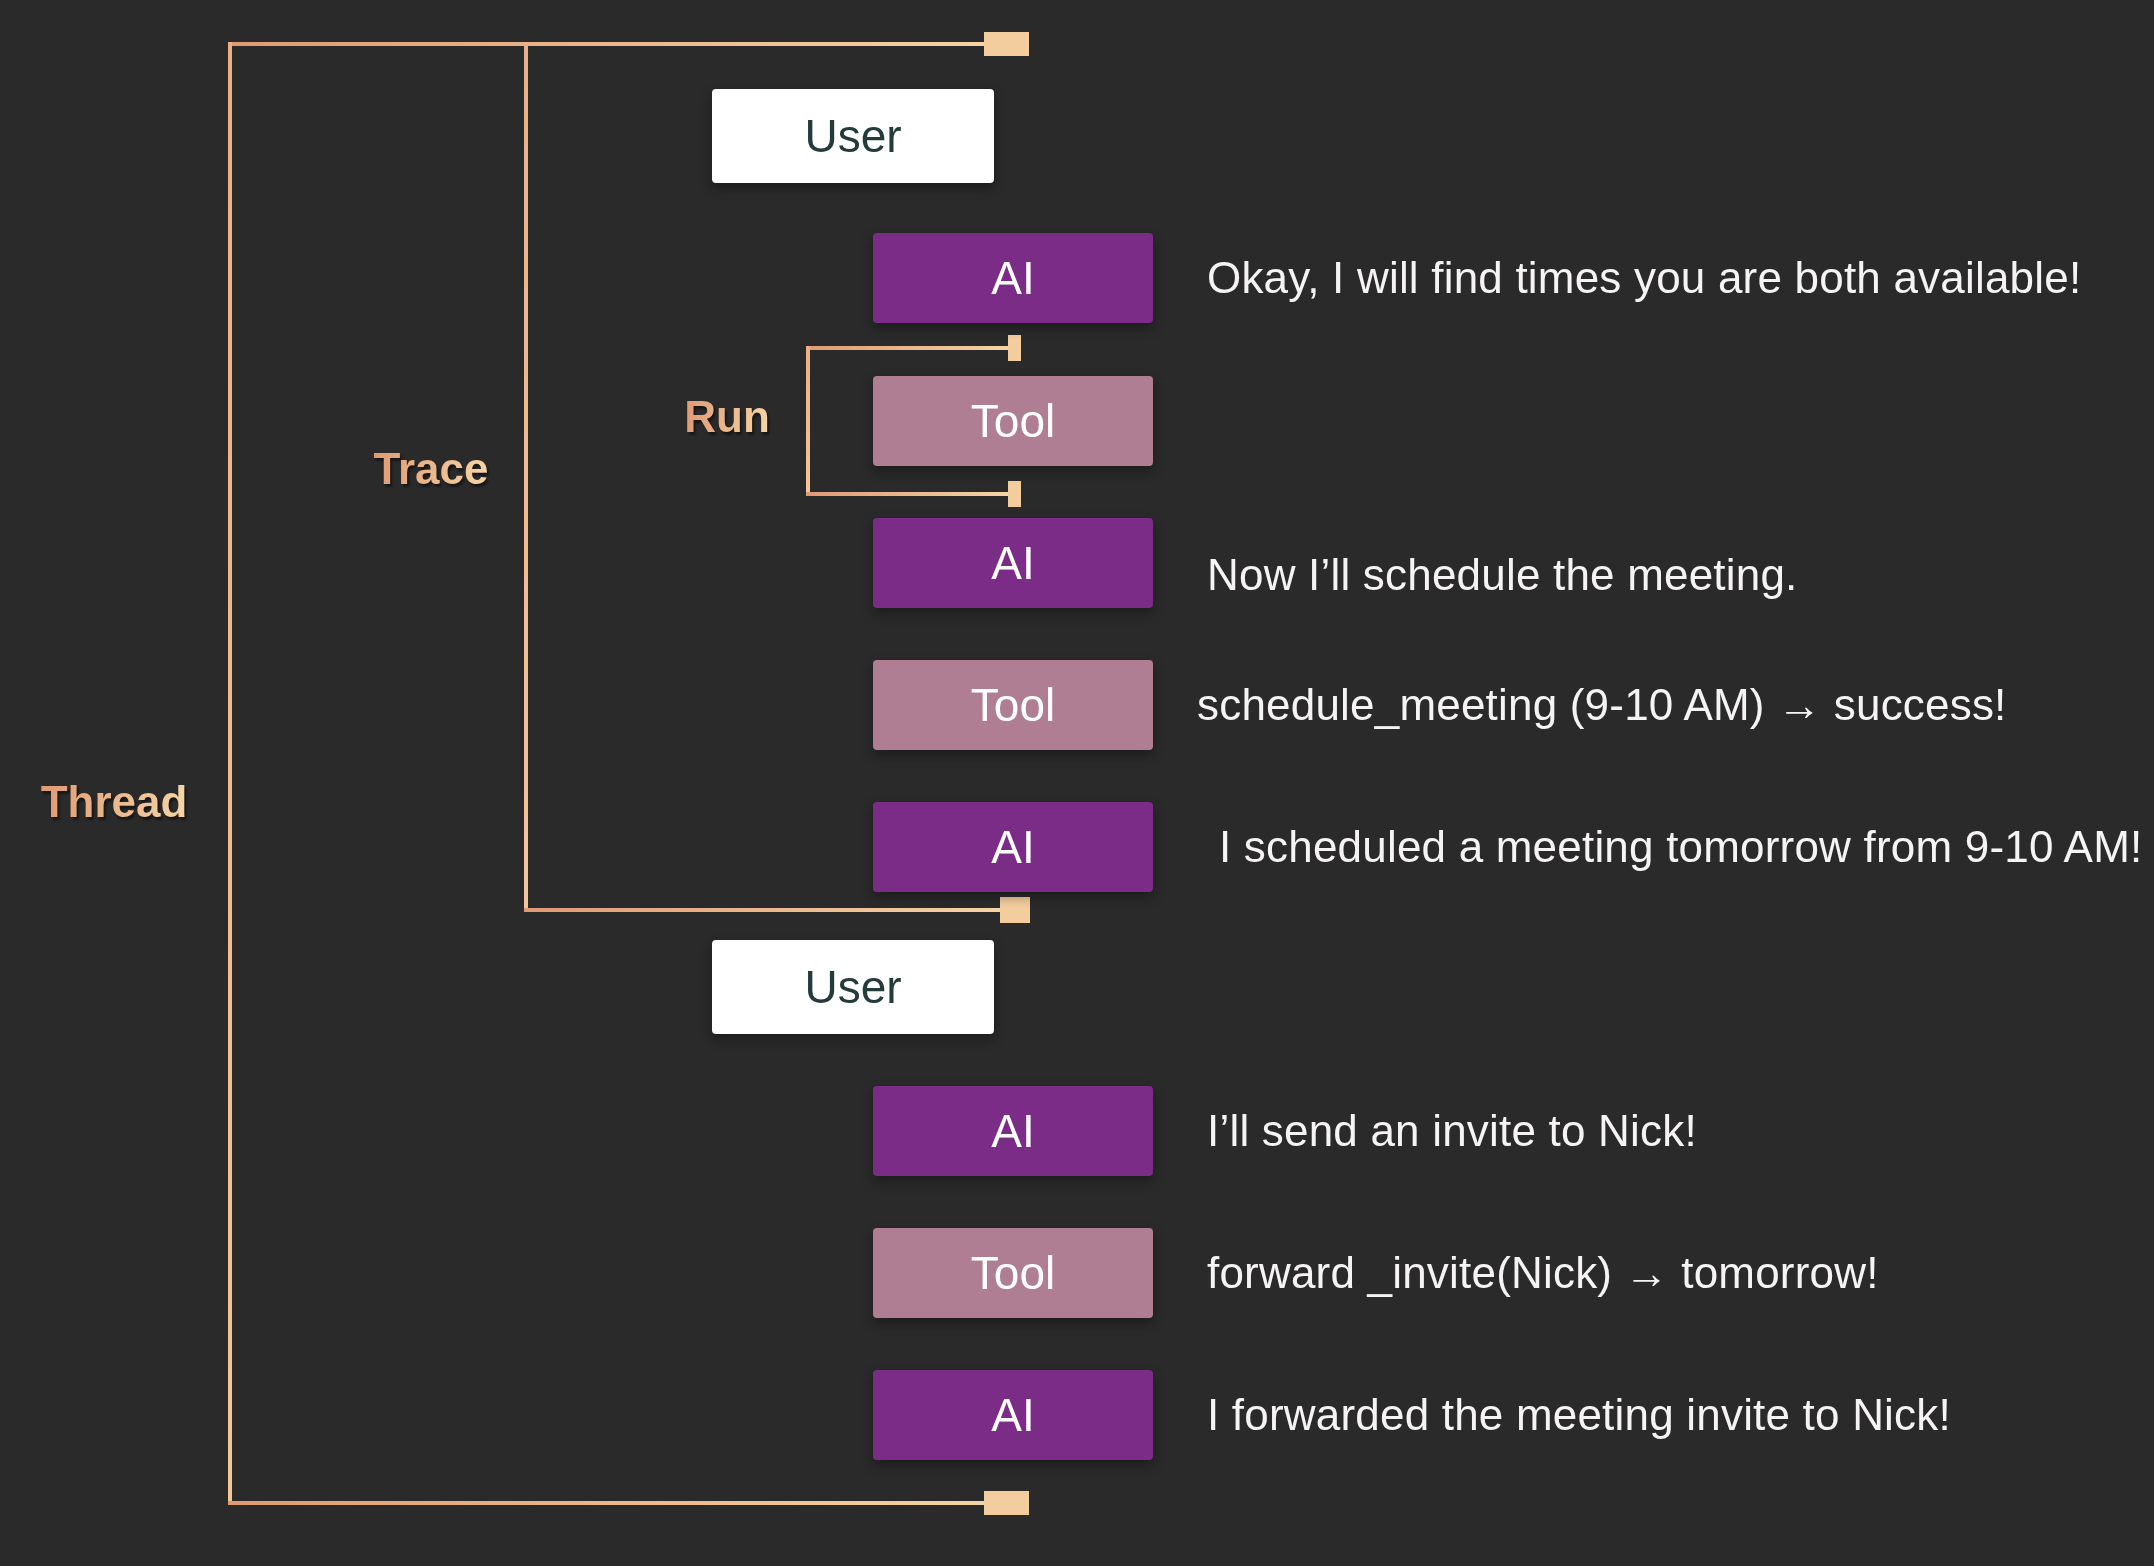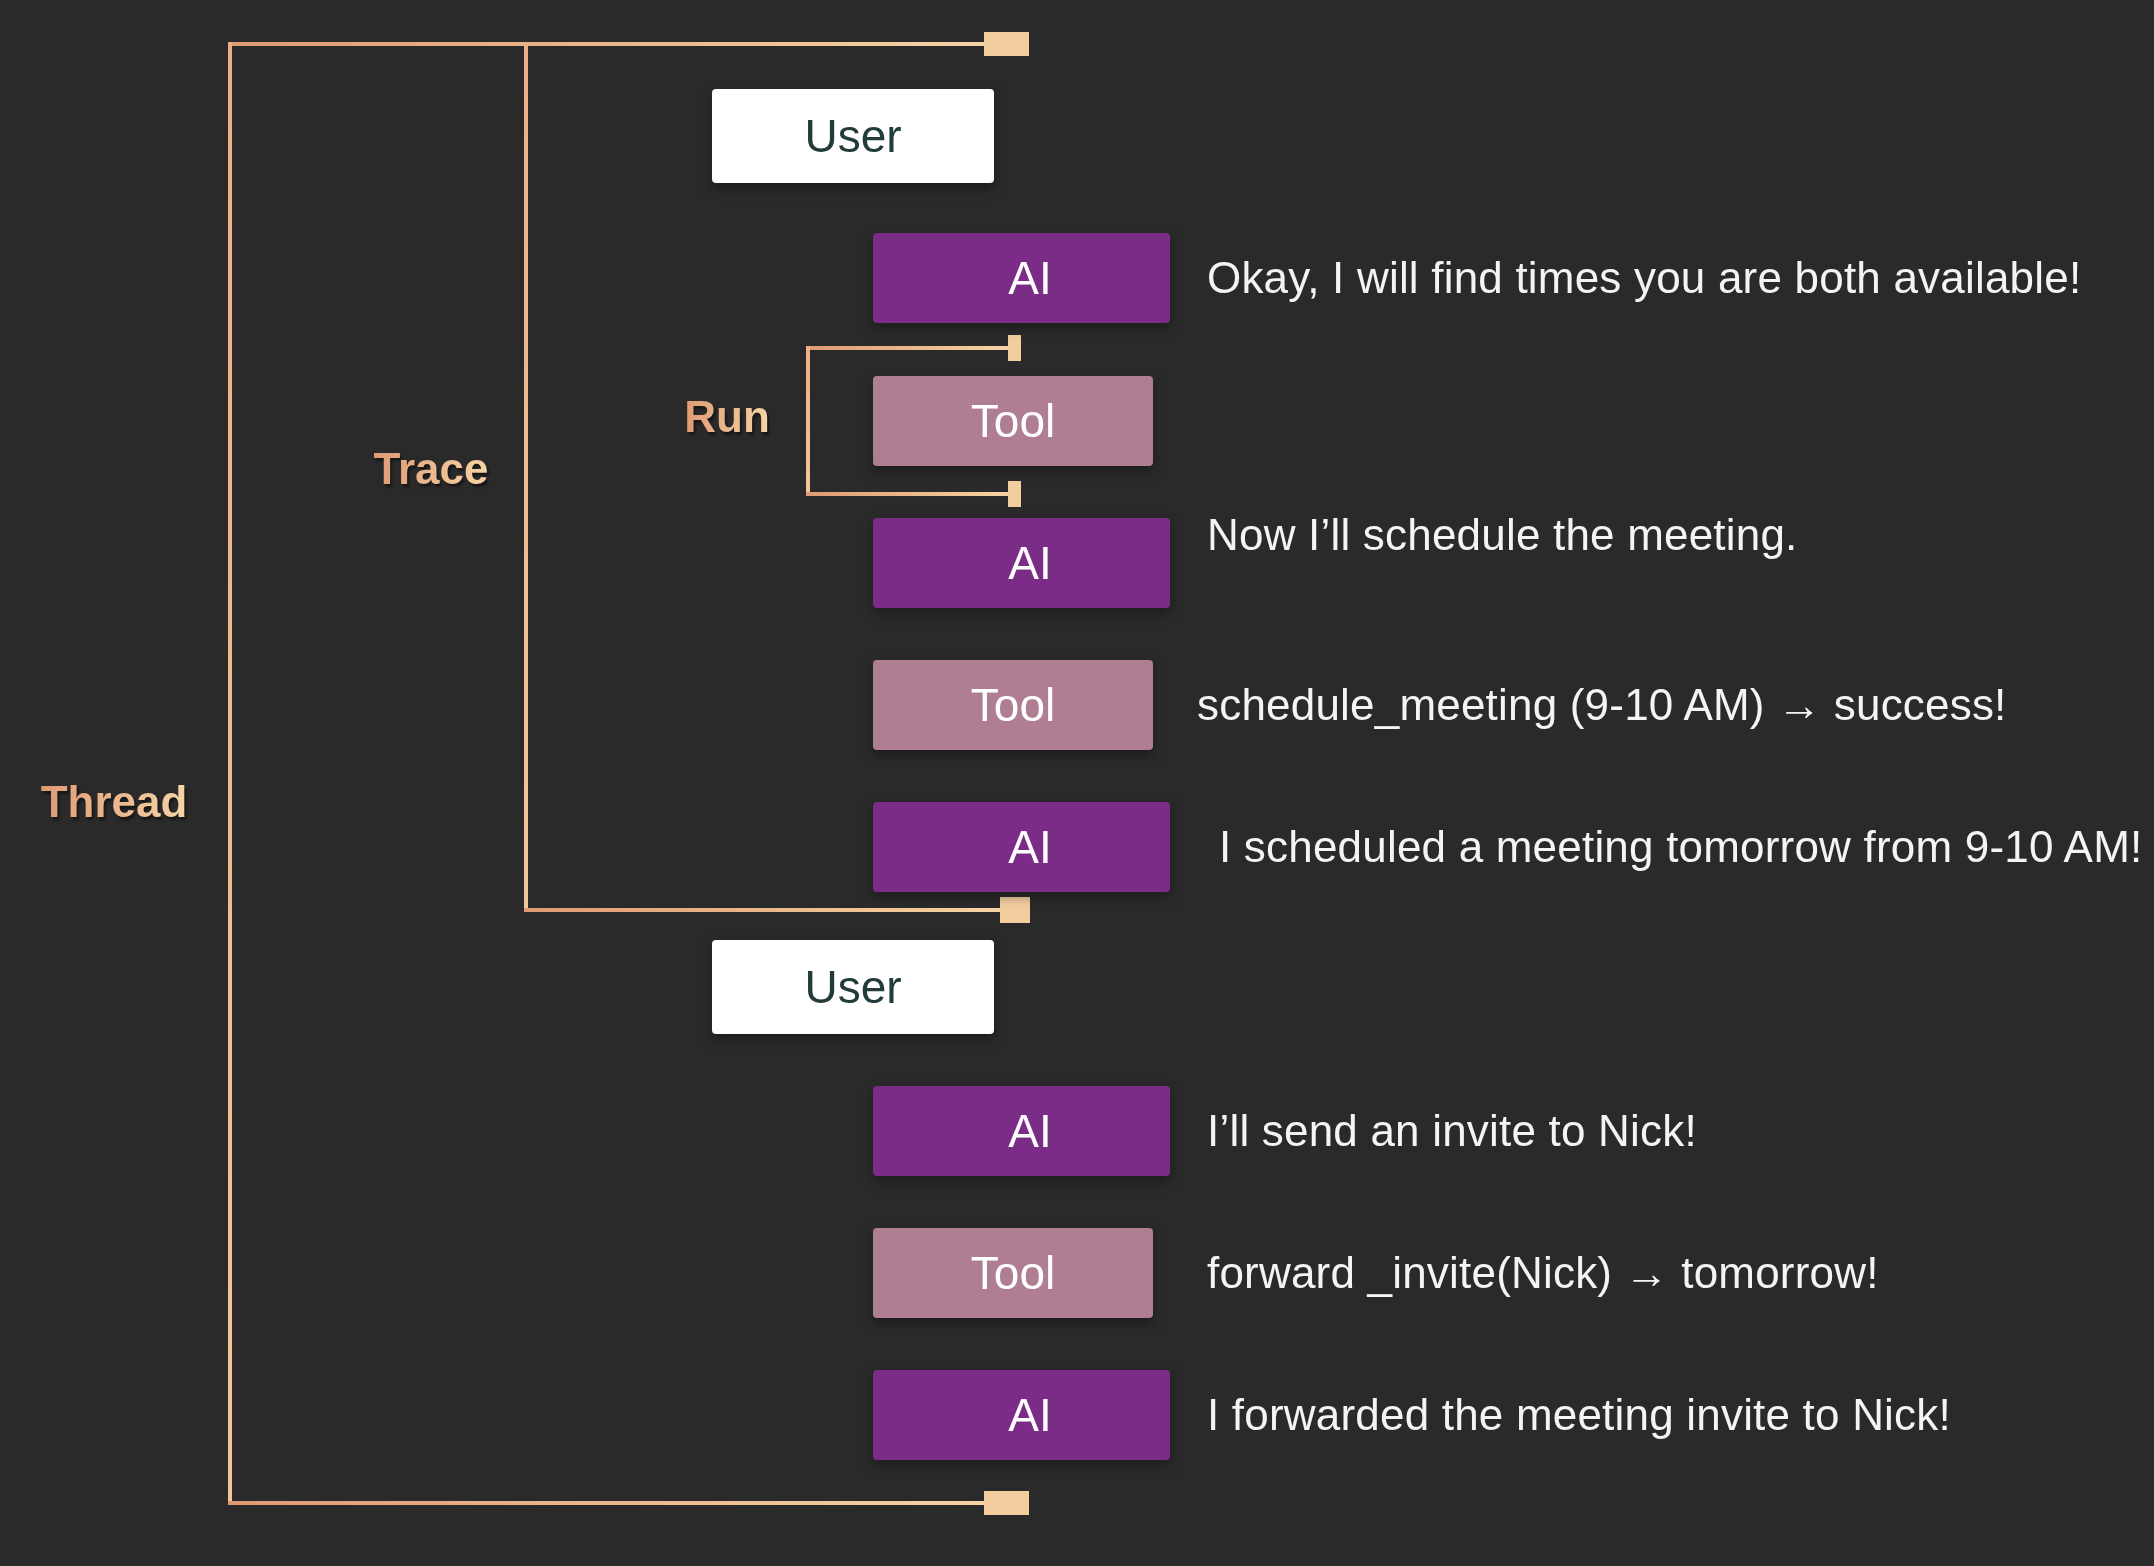--- a/index.html
+++ b/index.html
@@ -12,21 +12,21 @@
   .line{position:absolute;}
   .line.h{height:4px;background:linear-gradient(90deg,var(--line-start,#e09a73),var(--line-end,#f6d5a6));}
   .line.v{width:4px;background:linear-gradient(180deg,#edaf85,#f2c797);}
   .term{position:absolute;background:var(--terminator,#f3cd9e);}
   
   .badge{
     position:absolute;border-radius:4px;display:flex;align-items:center;justify-content:center;
     font-size:46px;box-shadow:0 5px 12px rgba(0,0,0,0.35);
   }
   .badge.user{background:var(--user-box,#ffffff);color:var(--user-text,#233b3b);}
-  .badge.ai{background:var(--ai-box,#7a2c86);color:var(--badge-text,#ffffff);padding-left:17px;}
+  .badge.ai{background:var(--ai-box,#7a2c86);color:var(--badge-text,#ffffff);}
   .badge.tool{background:var(--tool-box,#b07e93);color:var(--badge-text,#ffffff);}
   
   .msg{
     position:absolute;display:flex;align-items:center;white-space:nowrap;
     color:var(--message-text,#f5f3f4);font-size:44px;letter-spacing:0.2px;
   }
   
   .lbl{
     position:absolute;transform:translate(-50%,-50%);
     font-size:44px;font-weight:600;white-space:nowrap;
@@ -62,21 +62,21 @@
   <div class="lbl" style="left:727px;top:417px;">Run</div>
 
   <div class="badge user" style="left:712px;top:89px;width:282px;height:94px;">User</div>
 
   <div class="badge ai" style="left:873px;top:233px;width:280px;height:90px;">AI</div>
   <div class="msg" style="left:1207px;top:233px;height:90px;">Okay, I will find times you are both available!</div>
 
   <div class="badge tool" style="left:873px;top:376px;width:280px;height:90px;">Tool</div>
 
   <div class="badge ai" style="left:873px;top:518px;width:280px;height:90px;">AI</div>
-  <div class="msg" style="left:1207px;top:490px;height:90px;text-align:right;">Now I’ll schedule the meeting.</div>
+  <div class="msg" style="left:1207px;top:530px;height:90px;text-align:right;">Now I’ll schedule the meeting.</div>
 
   <div class="badge tool" style="left:873px;top:660px;width:280px;height:90px;">Tool</div>
   <div class="msg" style="left:1197px;top:660px;height:90px;">schedule_meeting (9-10 AM) → success!</div>
 
   <div class="badge ai" style="left:873px;top:802px;width:280px;height:90px;">AI</div>
   <div class="msg" style="left:1207px;top:802px;height:90px;margin-left:12px;">I scheduled a meeting tomorrow from 9-10 AM!</div>
 
   <div class="badge user" style="left:712px;top:940px;width:282px;height:94px;">User</div>
 
   <div class="badge ai" style="left:873px;top:1086px;width:280px;height:90px;">AI</div>

